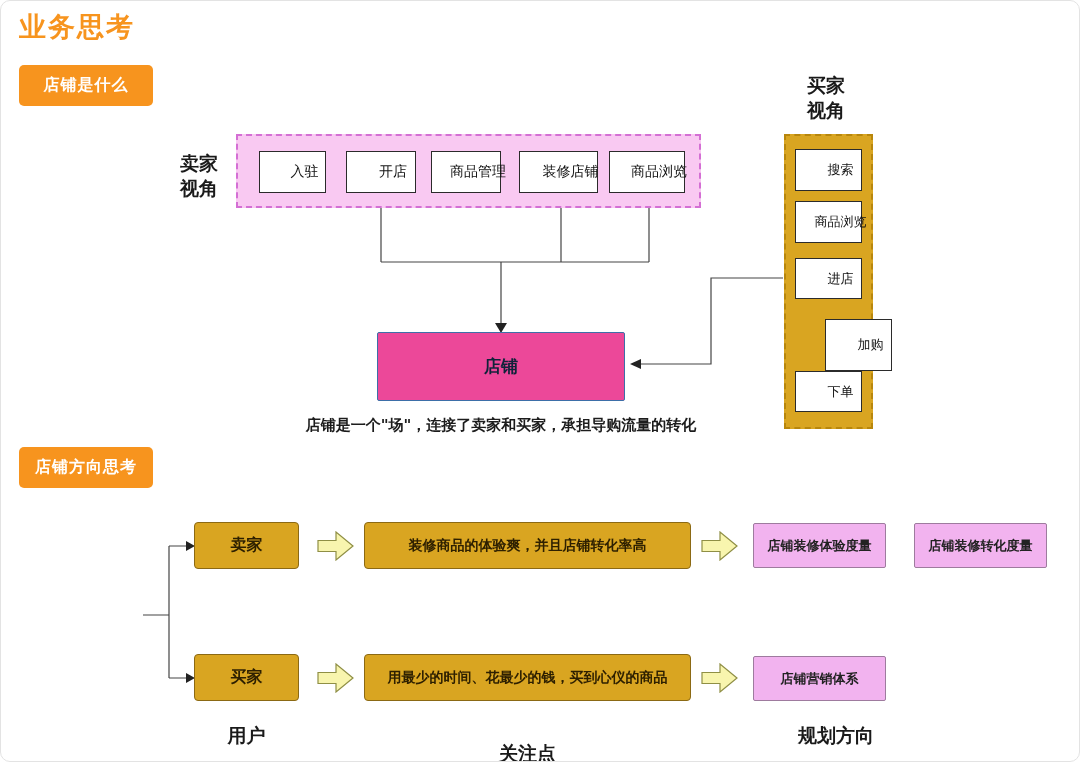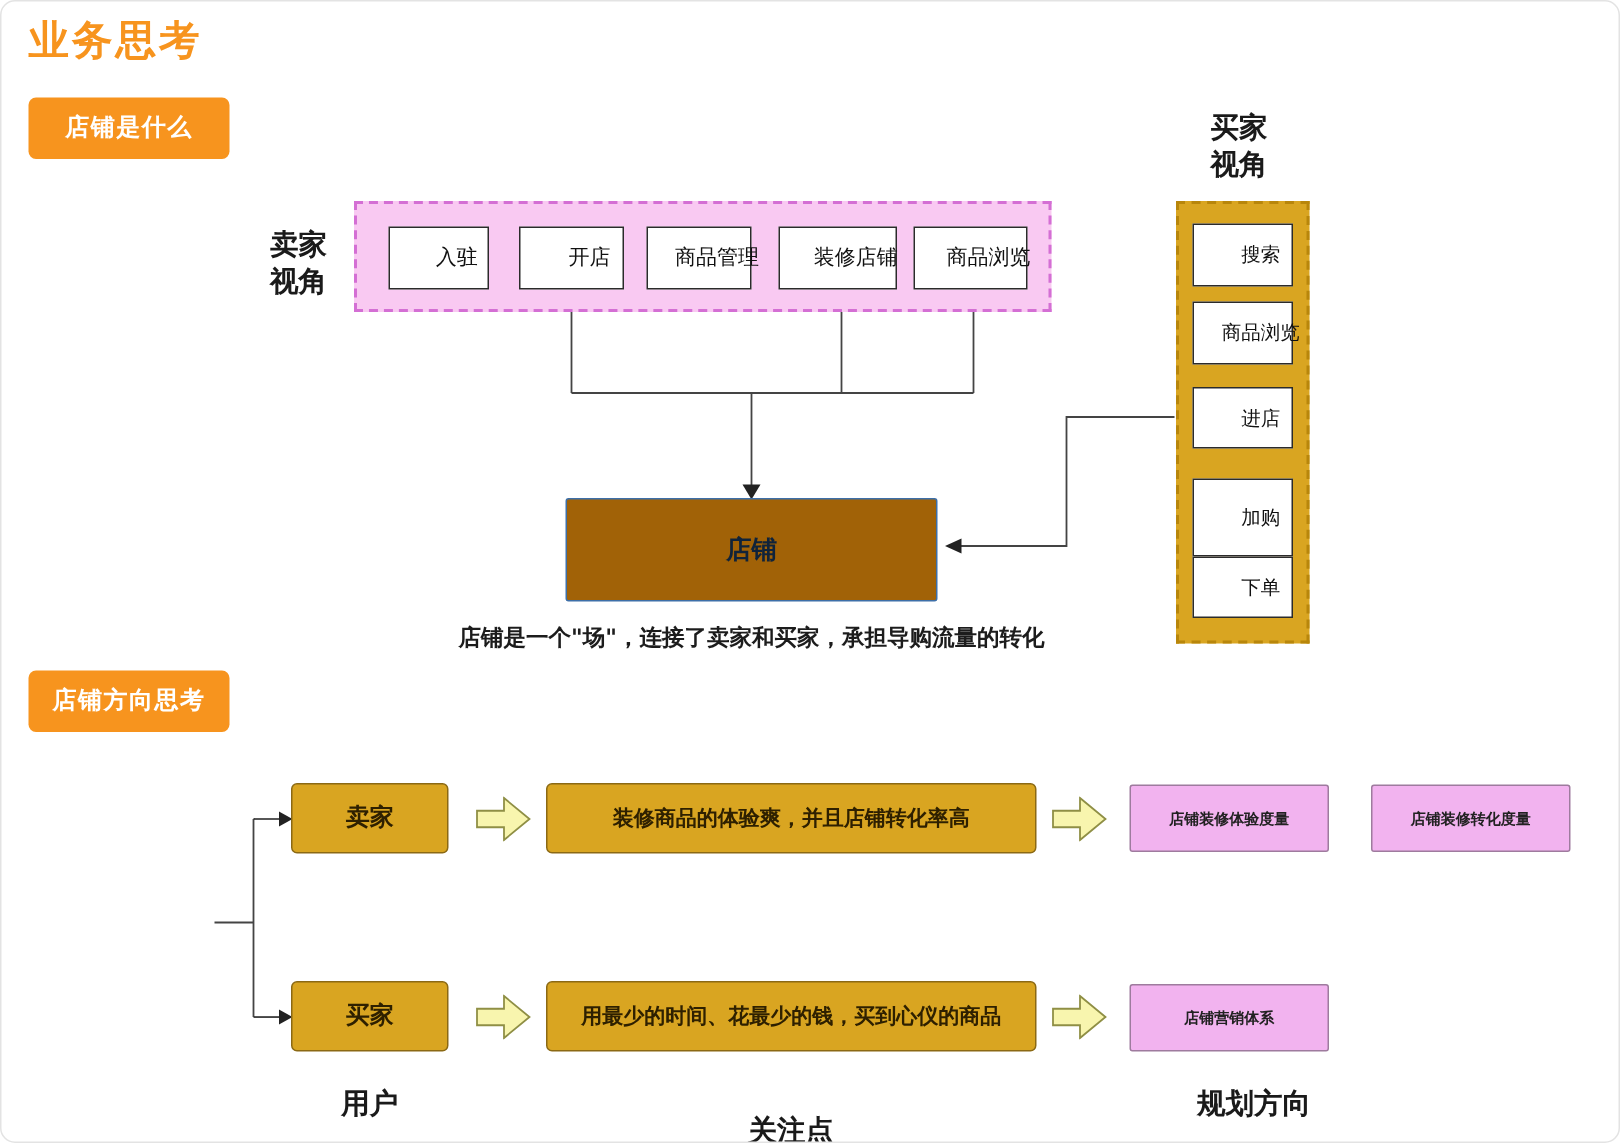--- a/index.html
+++ b/index.html
@@ -40,25 +40,25 @@
   }
   .s1{left:258px;top:150px;width:67px;height:42px;}
   .s2{left:345px;top:150px;width:70px;height:42px;}
   .s3{left:430px;top:150px;width:70px;height:42px;}
   .s4{left:518px;top:150px;width:79px;height:42px;}
   .s5{left:608px;top:150px;width:76px;height:42px;}
   .b{left:794px;width:67px;font-size:13px;}
   .b1{top:148px;height:42px;}
   .b2{top:200px;height:42px;}
   .b3{top:257px;height:41px;}
-  .b4{top:318px;height:52px;}
+  .b4{top:318px;height:52px;margin-left:30px;}
   .b5{top:370px;height:41px;}
   .blue-box{
     left:376px;top:331px;width:248px;height:69px;
-    background:#a16207;border:1.5px solid #3D6FA8;border-radius:2px;
+    background:#ec4899;border:1.5px solid #3D6FA8;border-radius:2px;
     display:flex;align-items:center;justify-content:center;
     font-size:17px;font-weight:bold;color:#10233a;
   }
   .caption{
     left:250px;top:415px;width:500px;text-align:center;
     font-size:15px;font-weight:bold;color:#1c1c1c;
     font-family:"DejaVu Serif","Liberation Serif",serif;
   }
   .red-box{
     left:35px;top:590px;width:107px;height:48px;
@@ -73,21 +73,21 @@
     font-weight:bold;color:#2e2000;
     font-family:"DejaVu Serif","Liberation Serif",serif;
   }
   .u1{left:193px;top:521px;width:105px;height:47px;font-size:16px;}
   .u2{left:193px;top:653px;width:105px;height:47px;font-size:16px;}
   .f1{left:363px;top:521px;width:327px;height:47px;font-size:14px;}
   .f2{left:363px;top:653px;width:327px;height:47px;font-size:14px;}
   .pink-box{
     background:#F2B3EF;border:1.5px solid #9E7B9E;border-radius:2px;
     display:flex;align-items:center;justify-content:center;
-    font-size:10px;font-weight:bold;color:#222;
+    font-size:13px;font-weight:bold;color:#222;
     font-family:Liberation Serif, serif;white-space:nowrap;
   }
   .p1{left:752px;top:522px;width:133px;height:45px;}
   .p2{left:913px;top:522px;width:133px;height:45px;}
   .p3{left:752px;top:655px;width:133px;height:45px;}
   .col-label{
     font-size:19px;font-weight:bold;color:#1a1a1a;text-align:center;
     font-family:"DejaVu Serif","Liberation Serif",serif;
   }
   .cl1{left:193px;top:722px;width:105px;}

